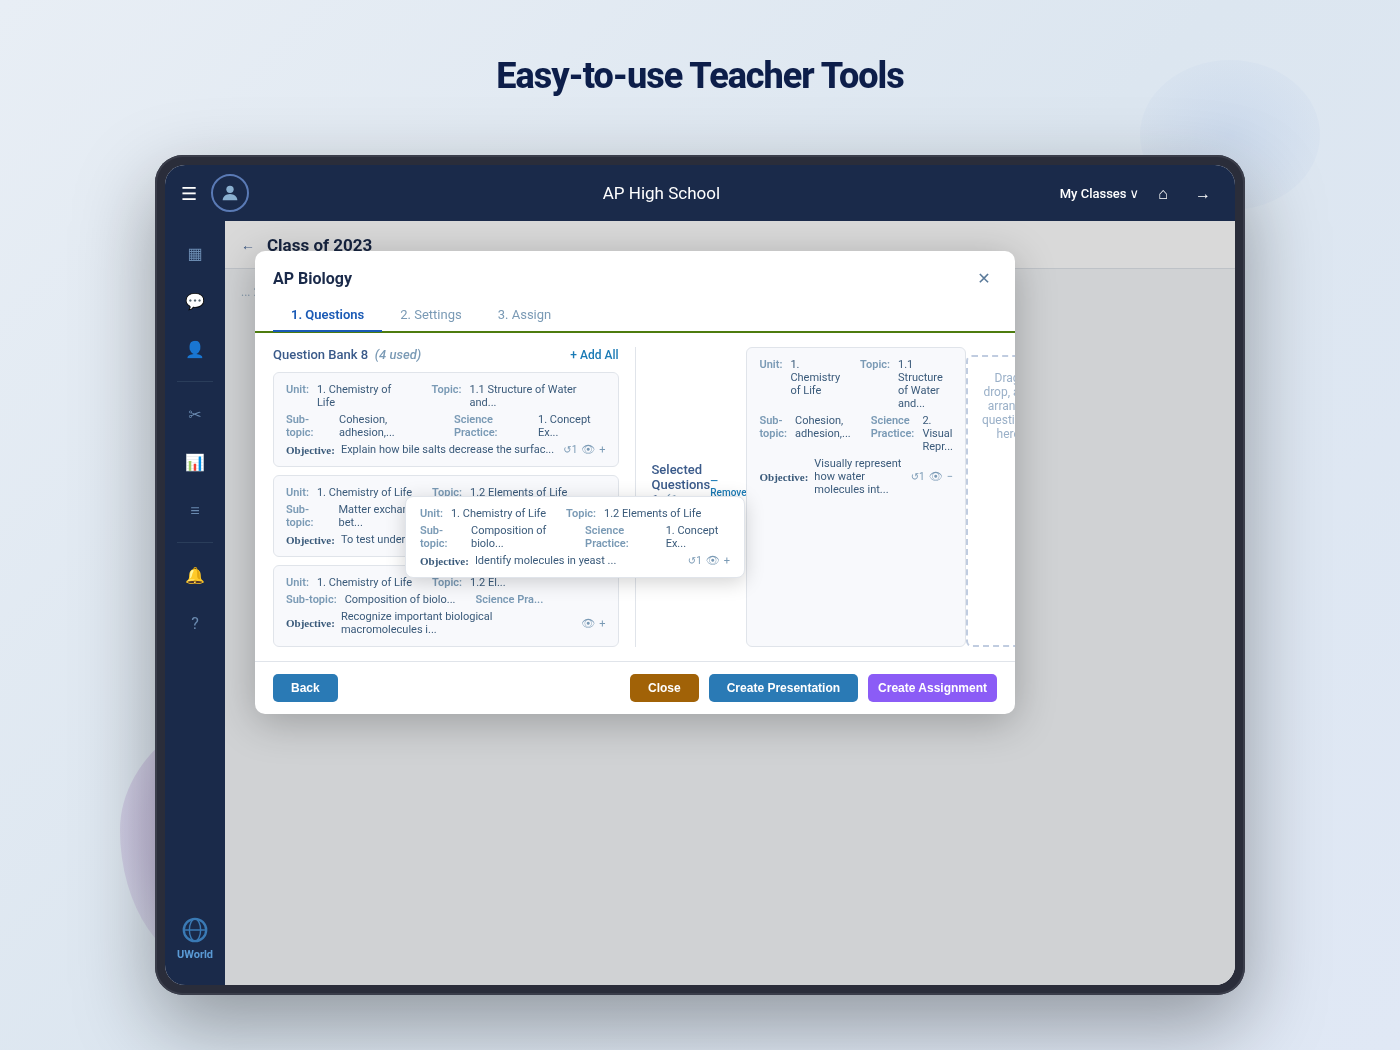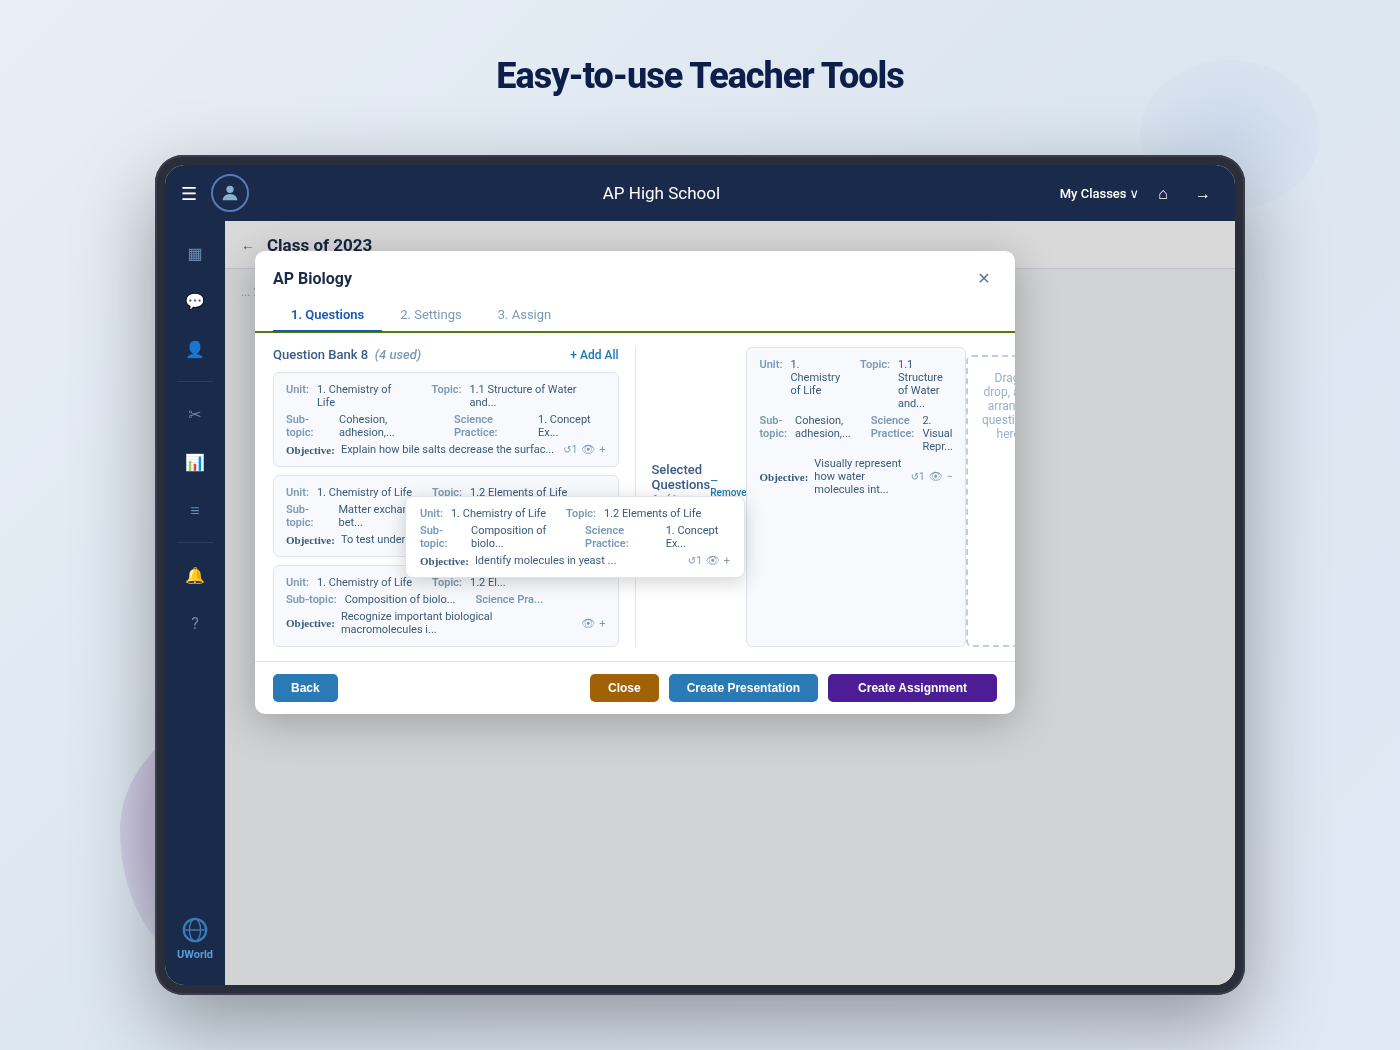--- a/index.html
+++ b/index.html
@@ -503,22 +503,22 @@
       padding: 7px 18px;
       background: #2a7ab5;
       color: #fff;
       border: none;
       border-radius: 5px;
       font-size: 12px;
       font-weight: 700;
       cursor: pointer;
     }
     .btn-assignment {
-      padding: 7px 30px;
-      background: #4c1d95;
+      padding: 7px 10px;
+      background: #8b5cf6;
       color: #fff;
       border: none;
       border-radius: 5px;
       font-size: 12px;
       font-weight: 600;
       cursor: pointer;
     }
   </style>
 </head>
 <body>

